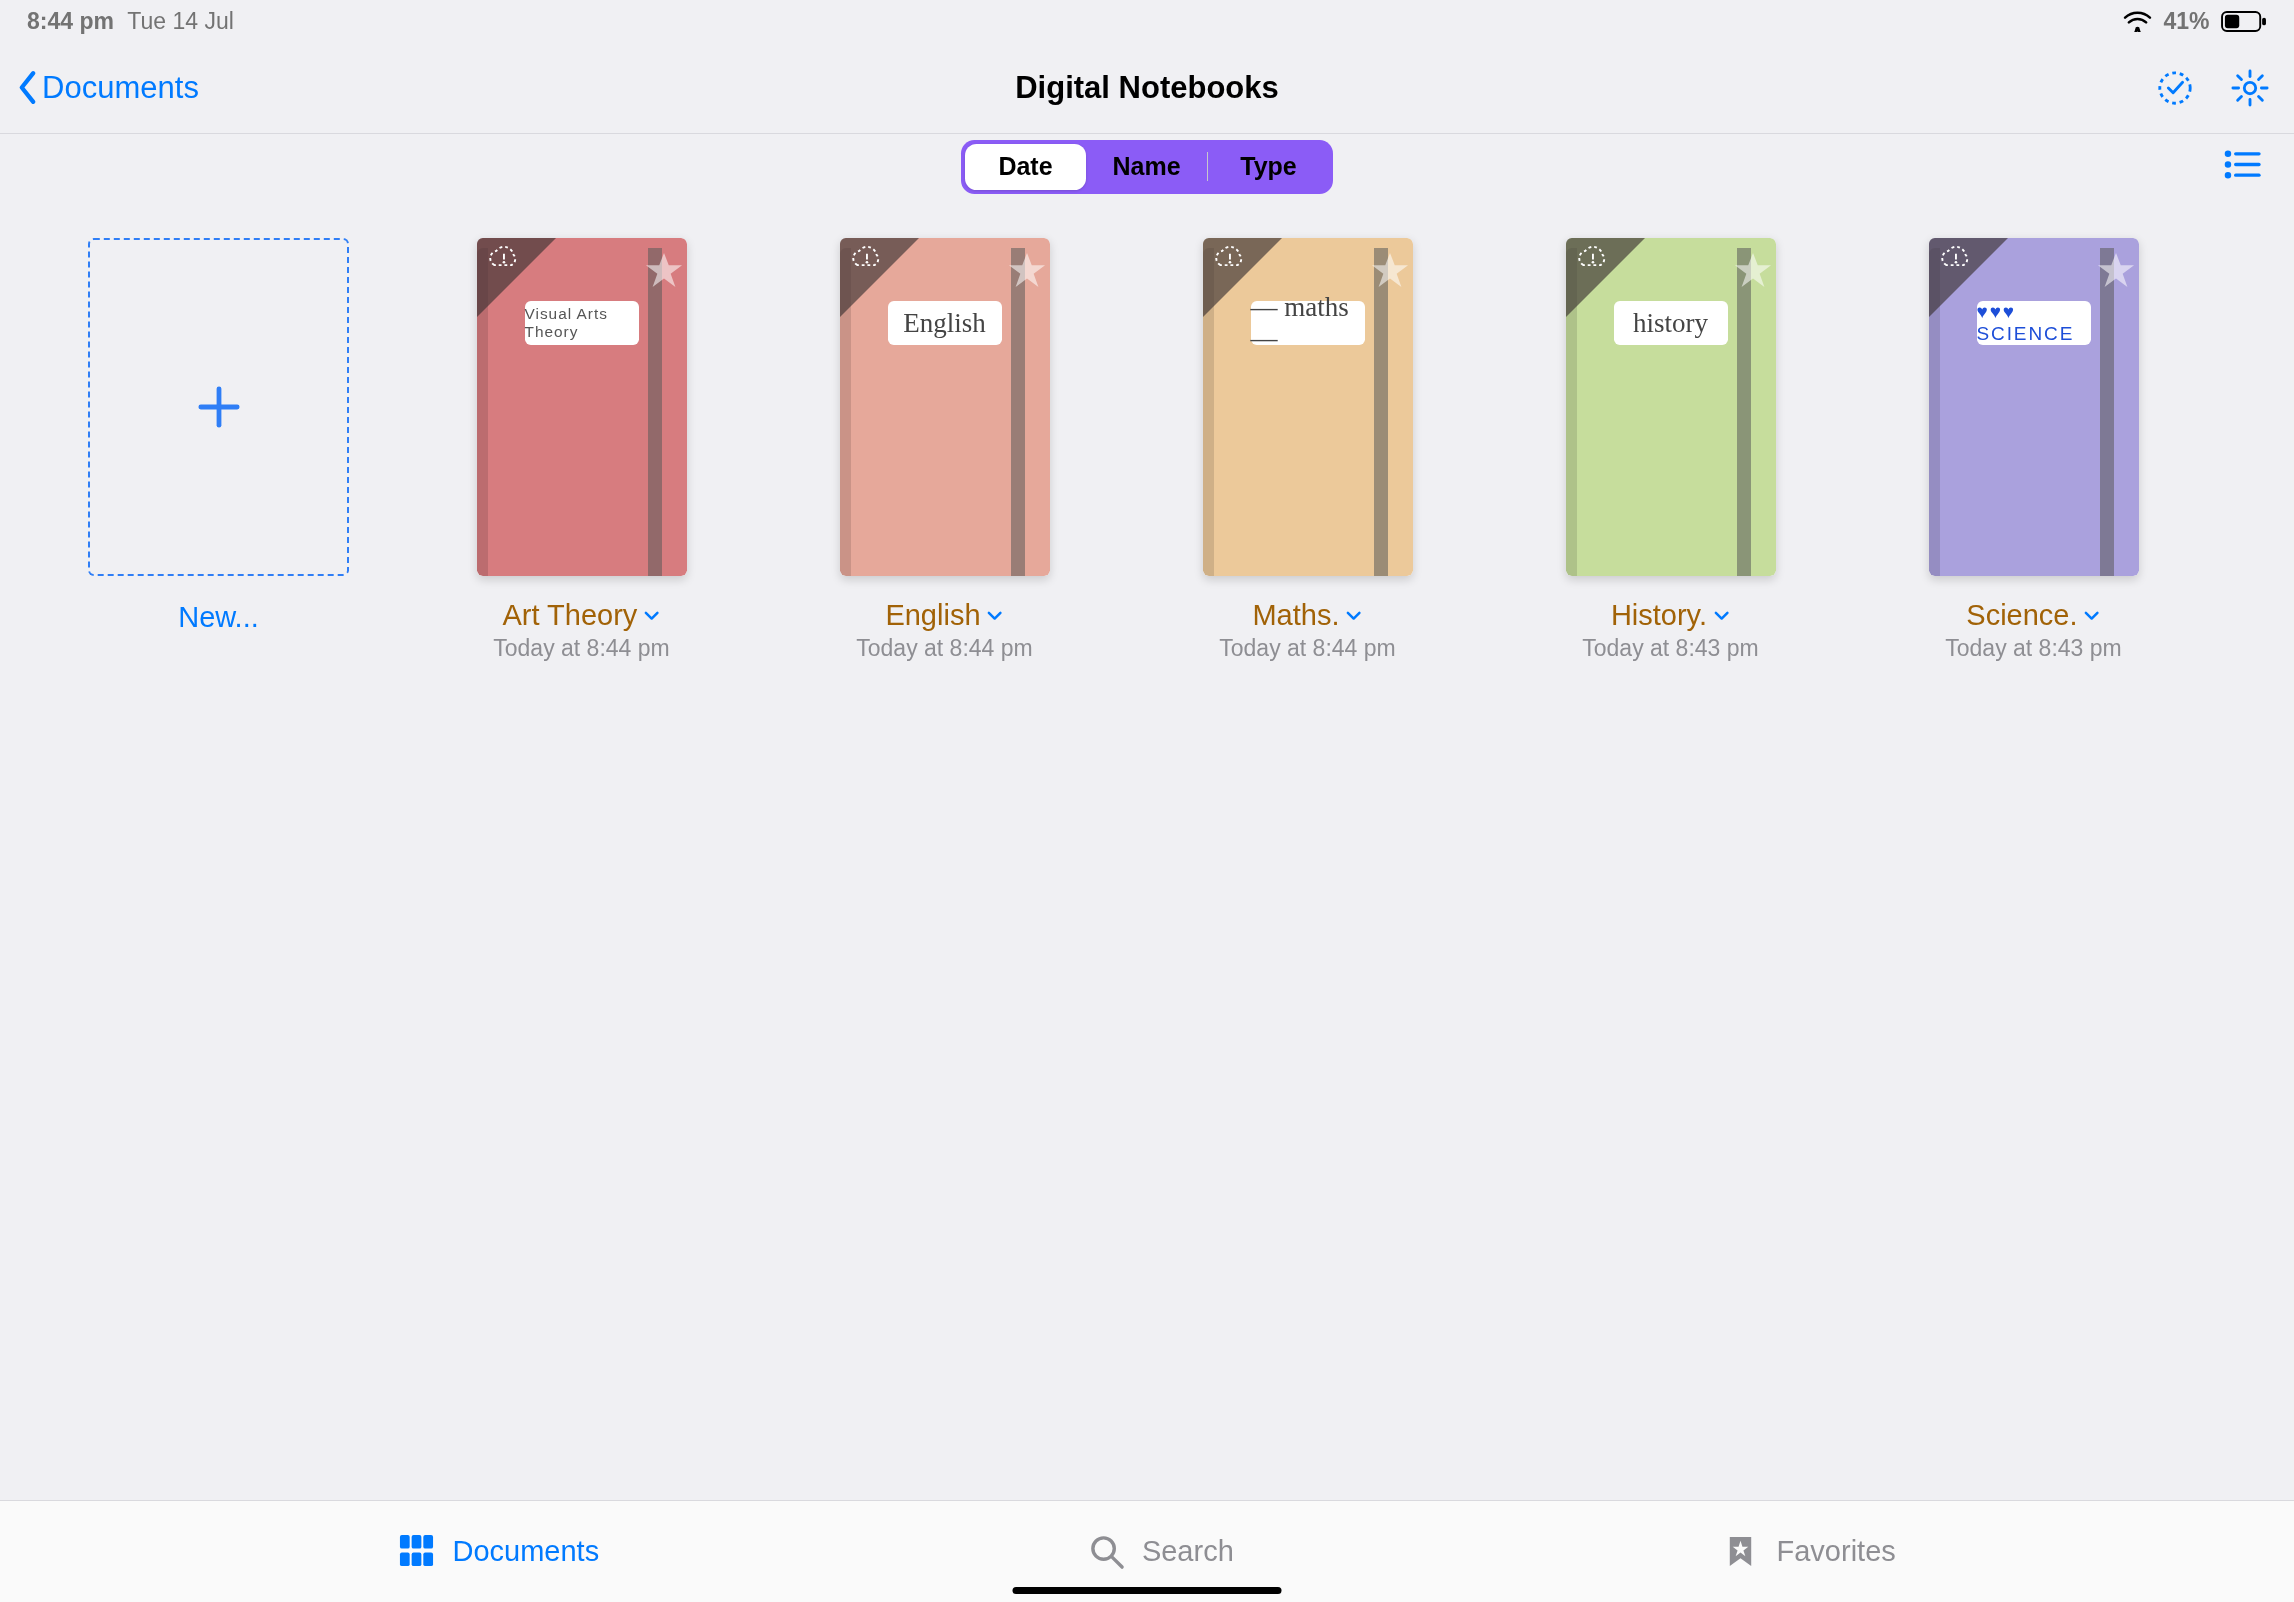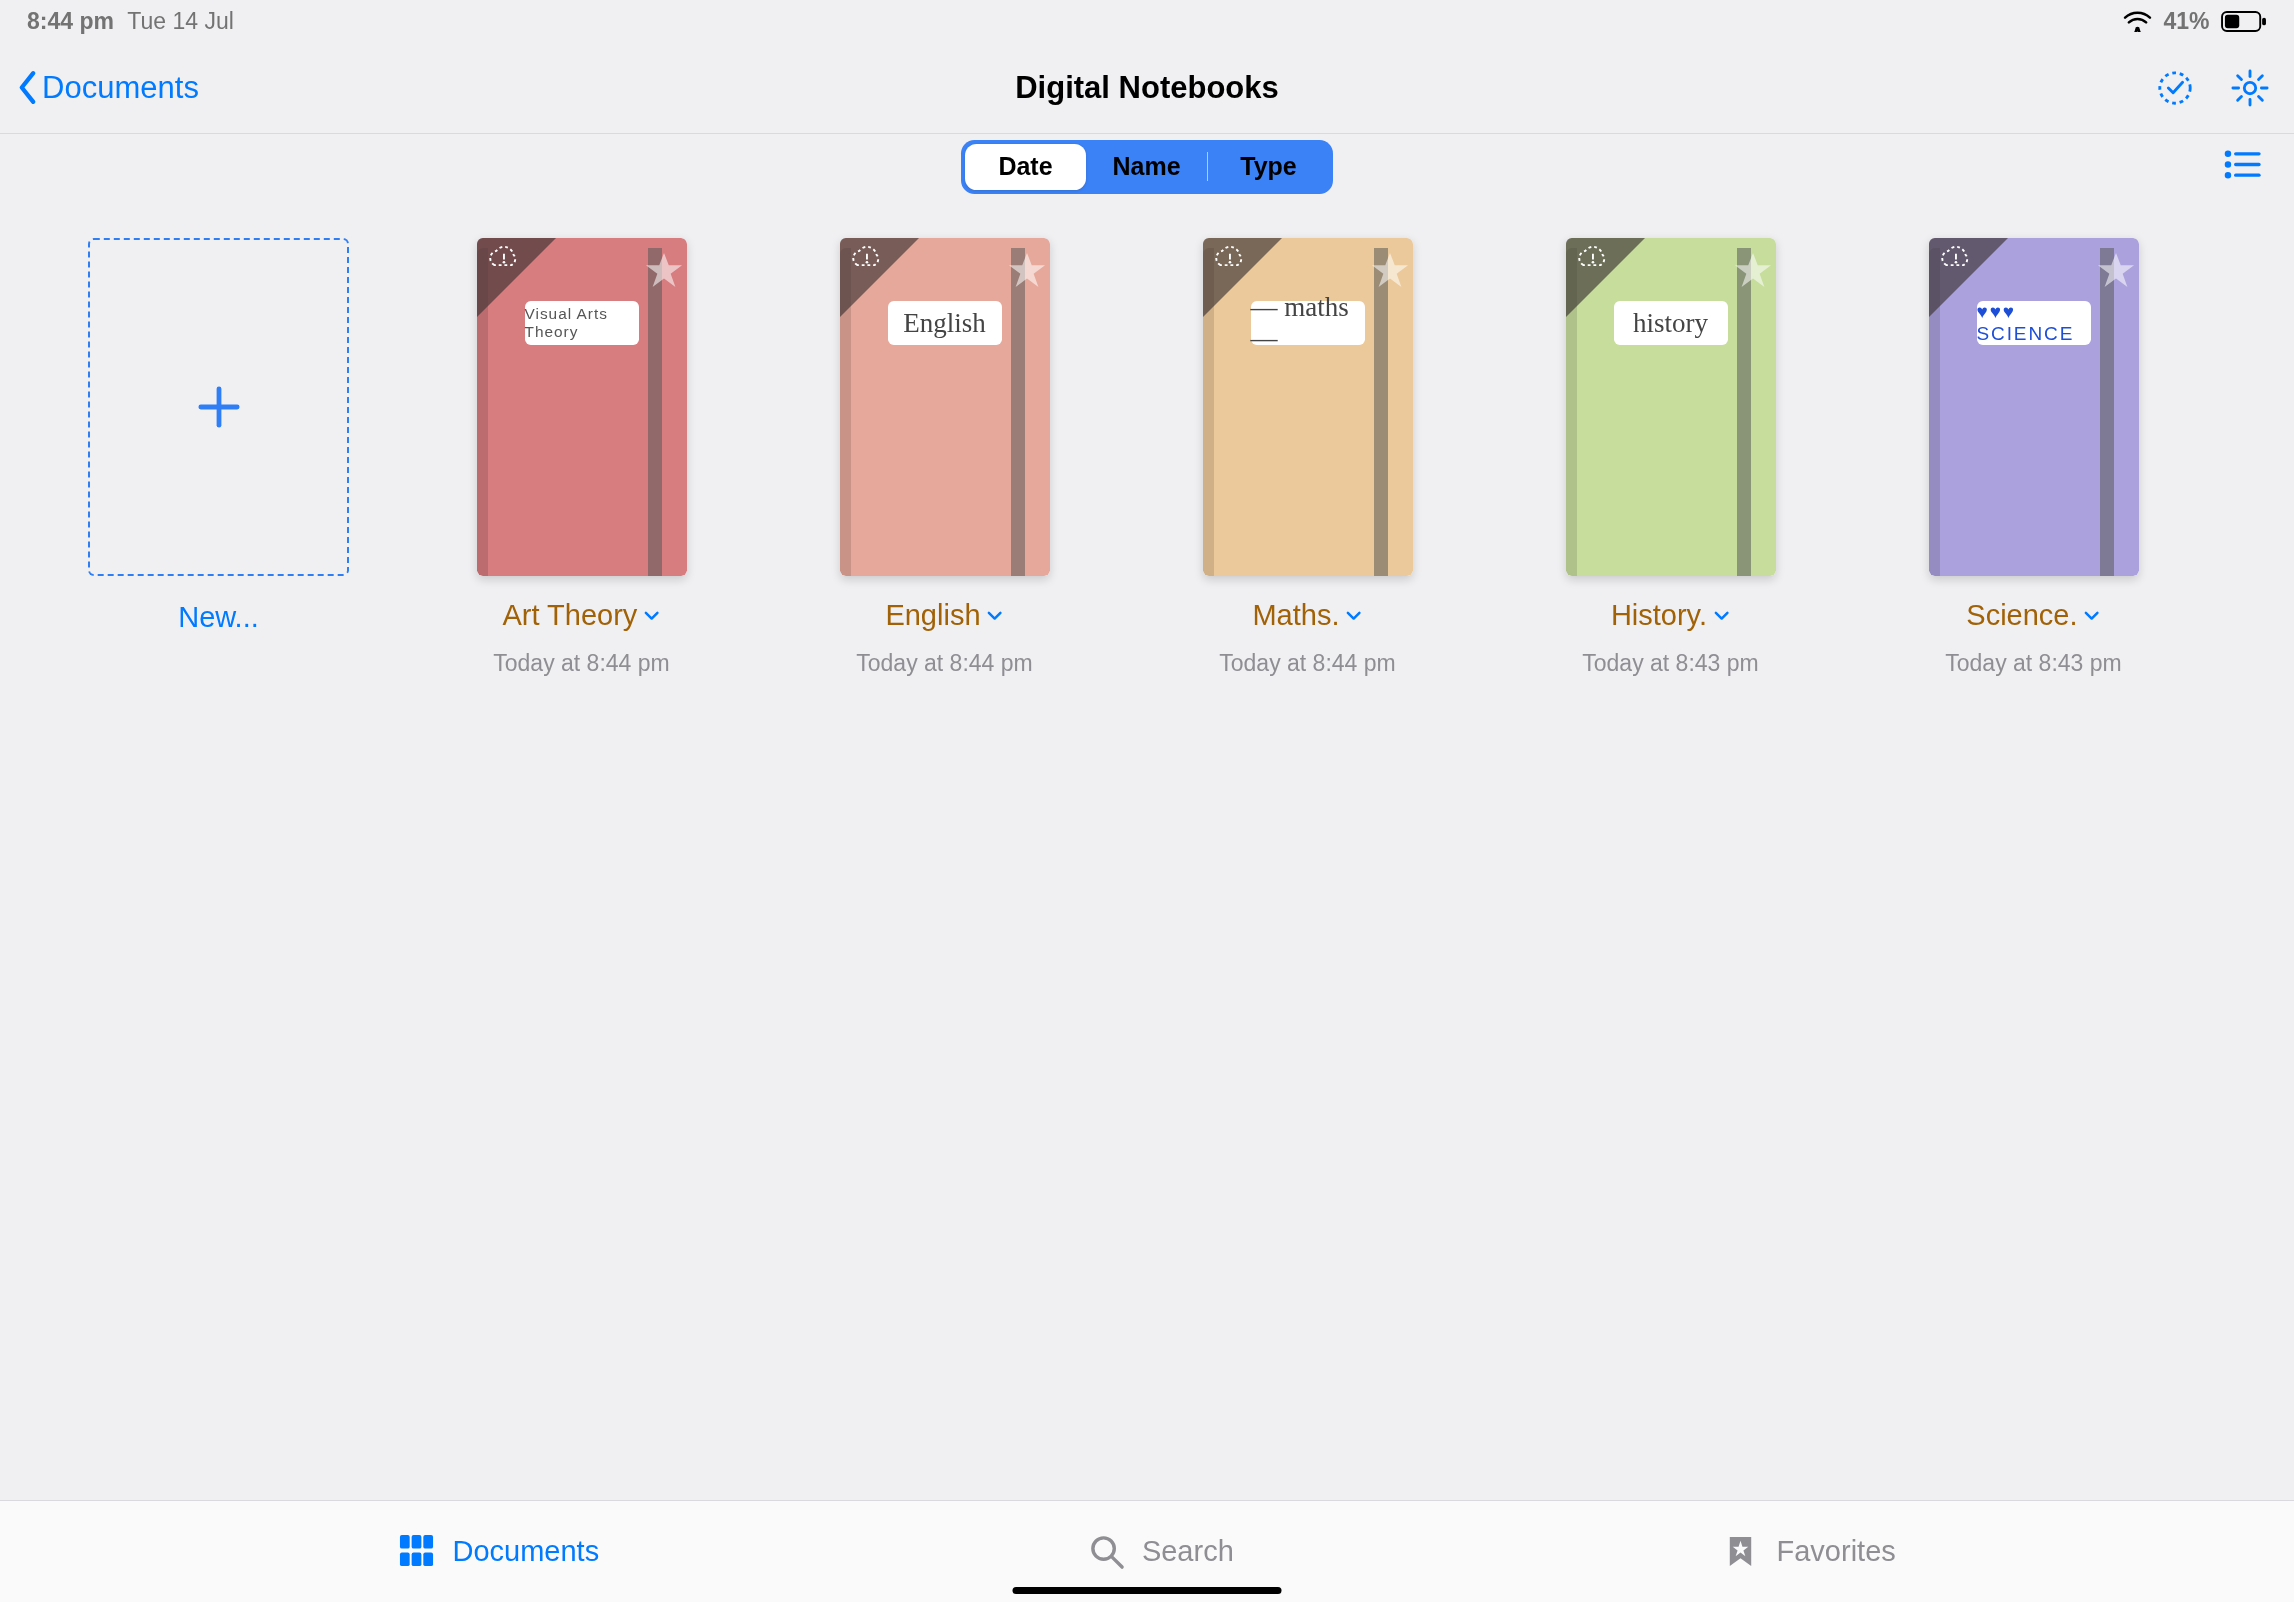--- a/index.html
+++ b/index.html
@@ -66,21 +66,21 @@
     .sort-bar {
       height: 75px;
       display:flex;
       align-items:center;
       justify-content:center;
       position:relative;
       padding: 7.7px 0 17.3px 0;
     }
     .segmented {
       display:inline-flex;
-      background:#3b82f6;
+      background:#8b5cf6;
       border-radius: 13.4px;
       padding: 3.8px;
       height: 54px;
       text-align: center;
     }
     .segmented .seg {
       width: 121px;
       display:flex;
       align-items:center;
       justify-content:center;
@@ -163,21 +163,21 @@
       display:flex; align-items:center; justify-content:center;
       font-size: 19px;
       color:#555;
     }
     .nb .label-strip.cursive { font-family: "Brush Script MT","Segoe Script",cursive; font-size:27px; color:#444; }
     .nb .label-strip.sci { color:#1d4ed8; letter-spacing:1.9px; font-weight:400; }
     .nb .label-strip.small { font-size:15.4px; letter-spacing:1px; }
 
     .tile-title { display:flex; align-items:center; gap:5.8px; margin-top: 23px; color:#a16207; font-size:29px; font-weight:400; cursor:pointer; justify-content:center; }
     .tile-title svg { width:17.3px; height:17.3px; }
-    .tile-sub { margin-top:18px; color:#8e8e93; font-size:23px;text-align:right; }
+    .tile-sub { margin-top:3px; color:#8e8e93; font-size:23px;text-align:right; }
 
     
     .tab-bar {
       position:absolute; left:0; right:0; bottom:0;
       height: 102px;
       background: #fafafa;
       border-top:1px solid #d9d9de;
       display:flex;
       align-items:center;
       justify-content:space-around;

